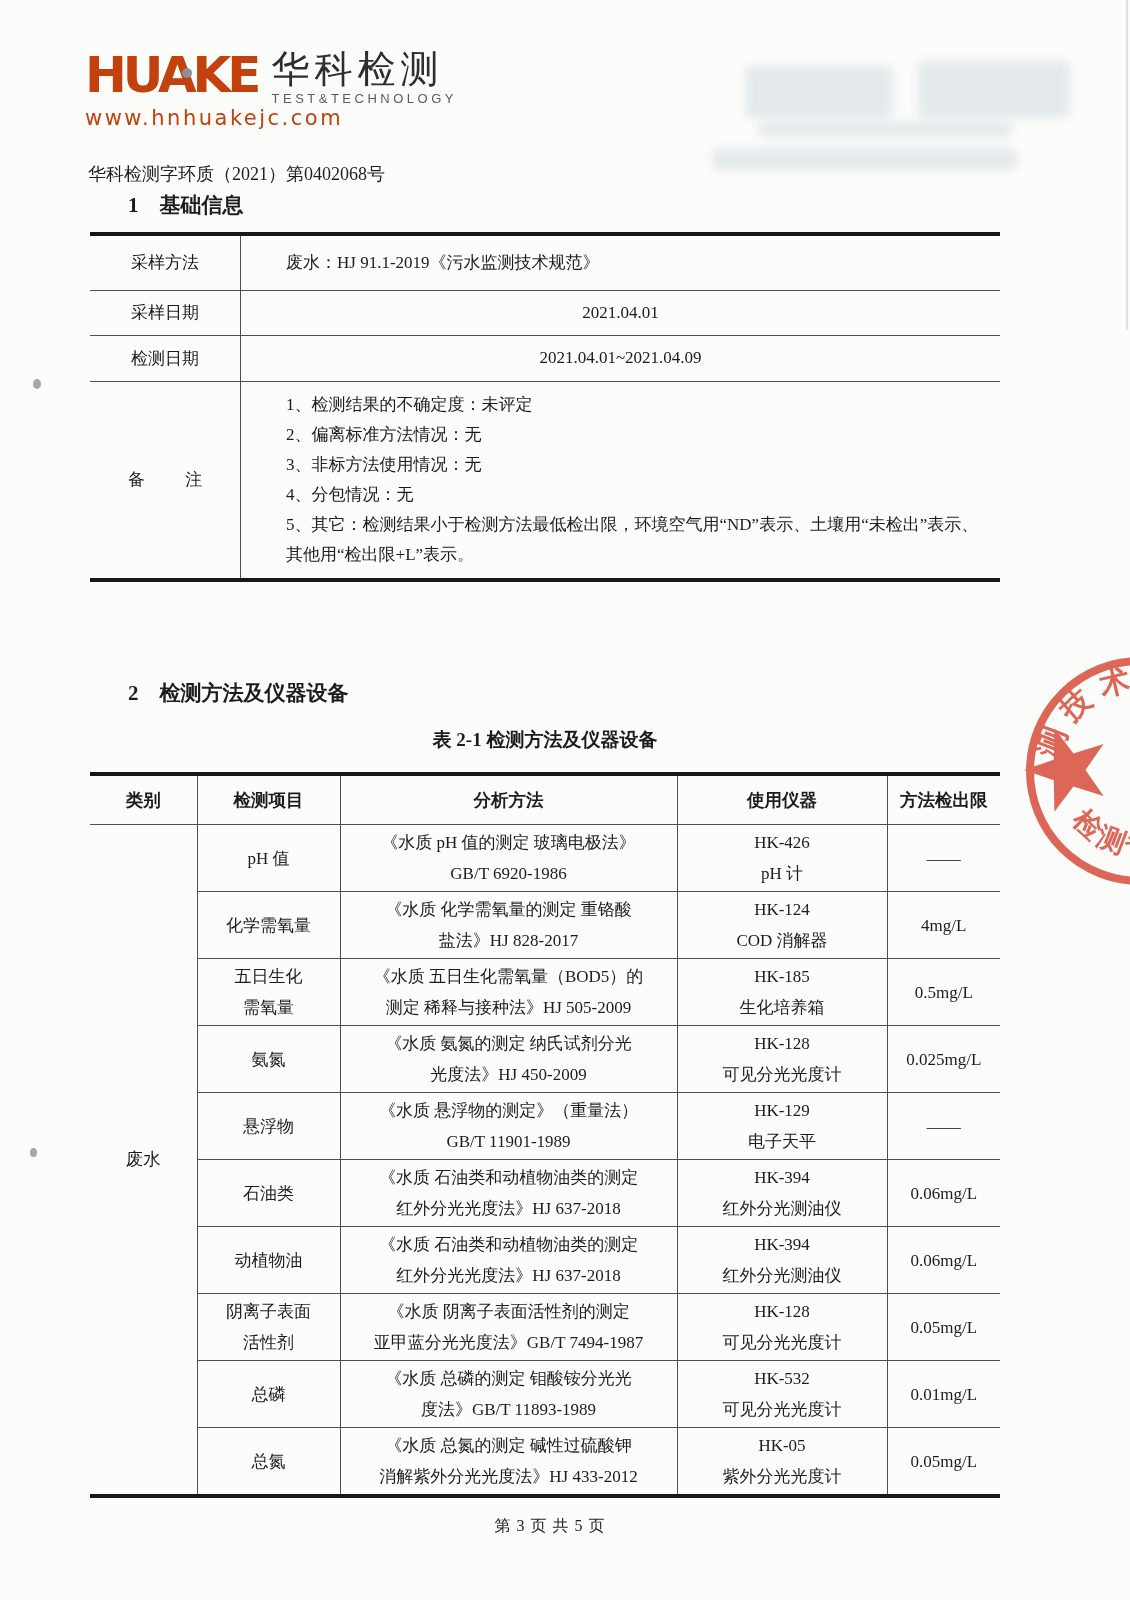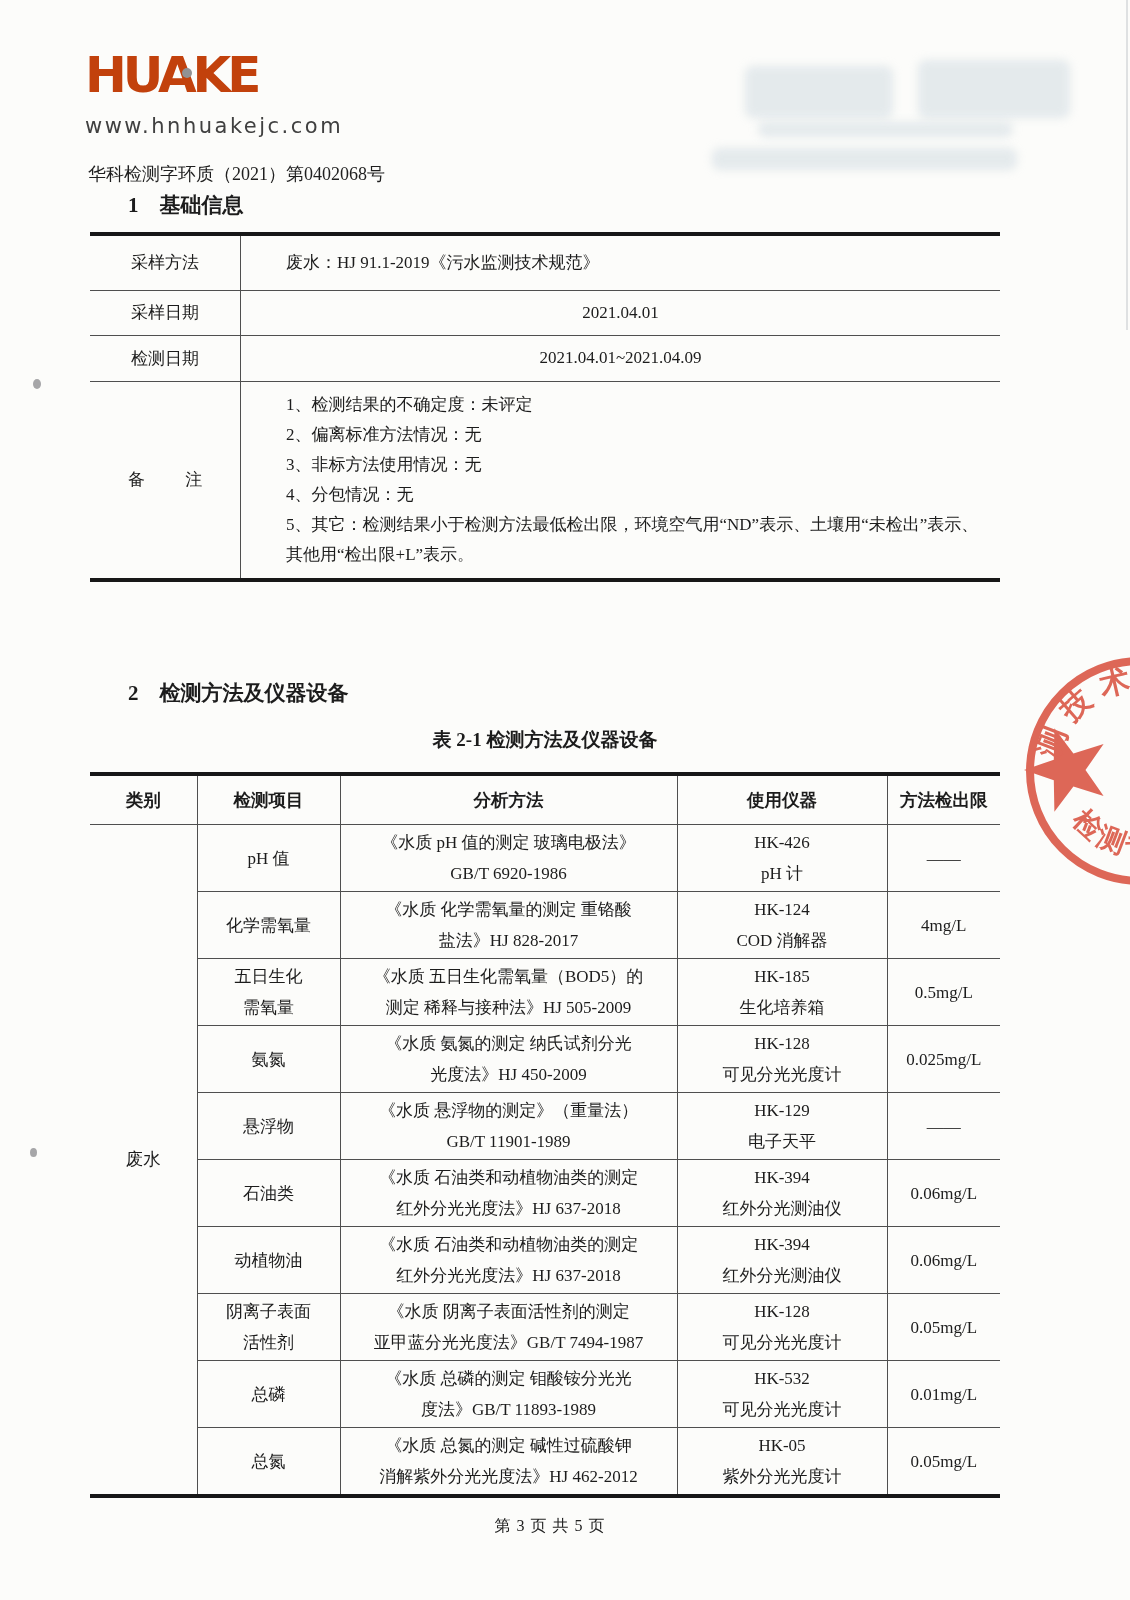--- a/index.html
+++ b/index.html
@@ -28,21 +28,21 @@
     font-weight:bold; font-size:50px; line-height:54px;
     letter-spacing:-4px; color:#c2410c; position:relative;
   }
   .logo-dot { position:absolute; left:97px; top:20px; width:10px; height:10px;
     border-radius:50%; background:#919193; }
   .logo-cn-wrap { margin-left:14px; }
   .logo-cn { font-size:38px; line-height:42px; letter-spacing:5px; color:#2e2e30; font-weight:400; }
   .logo-sub { font-family:"Liberation Sans",sans-serif; font-size:13px; letter-spacing:3.5px;
     color:#5a5a5a; margin-top:1px; }
   .website { font-family:"DejaVu Sans","Liberation Sans",sans-serif; font-size:21px;
-    letter-spacing:2.5px; color:#404040; margin-top:12px; }
+    letter-spacing:2.5px; color:#c2410c; margin-top:0; }
   .doc-number { position:absolute; left:88px; top:162px; font-size:18px; color:#1f1f1f; }
 
   
   .sec-title { position:absolute; left:128px; font-size:21px; font-weight:bold; }
   .sec-title .num { margin-right:21px; }
   #sec1-title { top:191px; }
   #sec2-title { top:679px; }
   .t2-caption { position:absolute; left:90px; width:910px; top:727px;
     text-align:center; font-size:19px; font-weight:bold; }
 
@@ -89,20 +89,24 @@
   <div class="ghost g3"></div>
   <div class="ghost g4"></div>
   <div class="speck sp1"></div>
   <div class="speck sp2"></div>
   <div class="edge-line"></div>
 
   <div class="brand">
     <div class="brand-row">
       <span class="logo-huake">HUAKE</span>
       <span class="logo-dot"></span>
+      <span class="logo-cn-wrap">
+        <div class="logo-cn">华科检测</div>
+        <div class="logo-sub">TEST&amp;TECHNOLOGY</div>
+      </span>
     </div>
     <div class="website">www.hnhuakejc.com</div>
   </div>
   <div class="doc-number">华科检测字环质（2021）第0402068号</div>
 
   <div class="sec-title" id="sec1-title">
     <span class="num">1</span><span>基础信息</span>
   </div>
 
   <table class="t1">
@@ -224,21 +228,21 @@
       <td>总磷</td>
       <td>《水质 总磷的测定 钼酸铵分光光
 度法》GB/T 11893-1989</td>
       <td>HK-532
 可见分光光度计</td>
       <td>0.01mg/L</td>
     </tr>
     <tr>
       <td>总氮</td>
       <td>《水质 总氮的测定 碱性过硫酸钾
-消解紫外分光光度法》HJ 462-2012</td>
+消解紫外分光光度法》HJ 433-2012</td>
       <td>HK-05
 紫外分光光度计</td>
       <td>0.05mg/L</td>
     </tr>
   </tbody>
     </table>
 
   <div class="footer">第 3 页 共 5 页</div>
 
   <svg class="stamp" viewBox="0 0 320 320">

